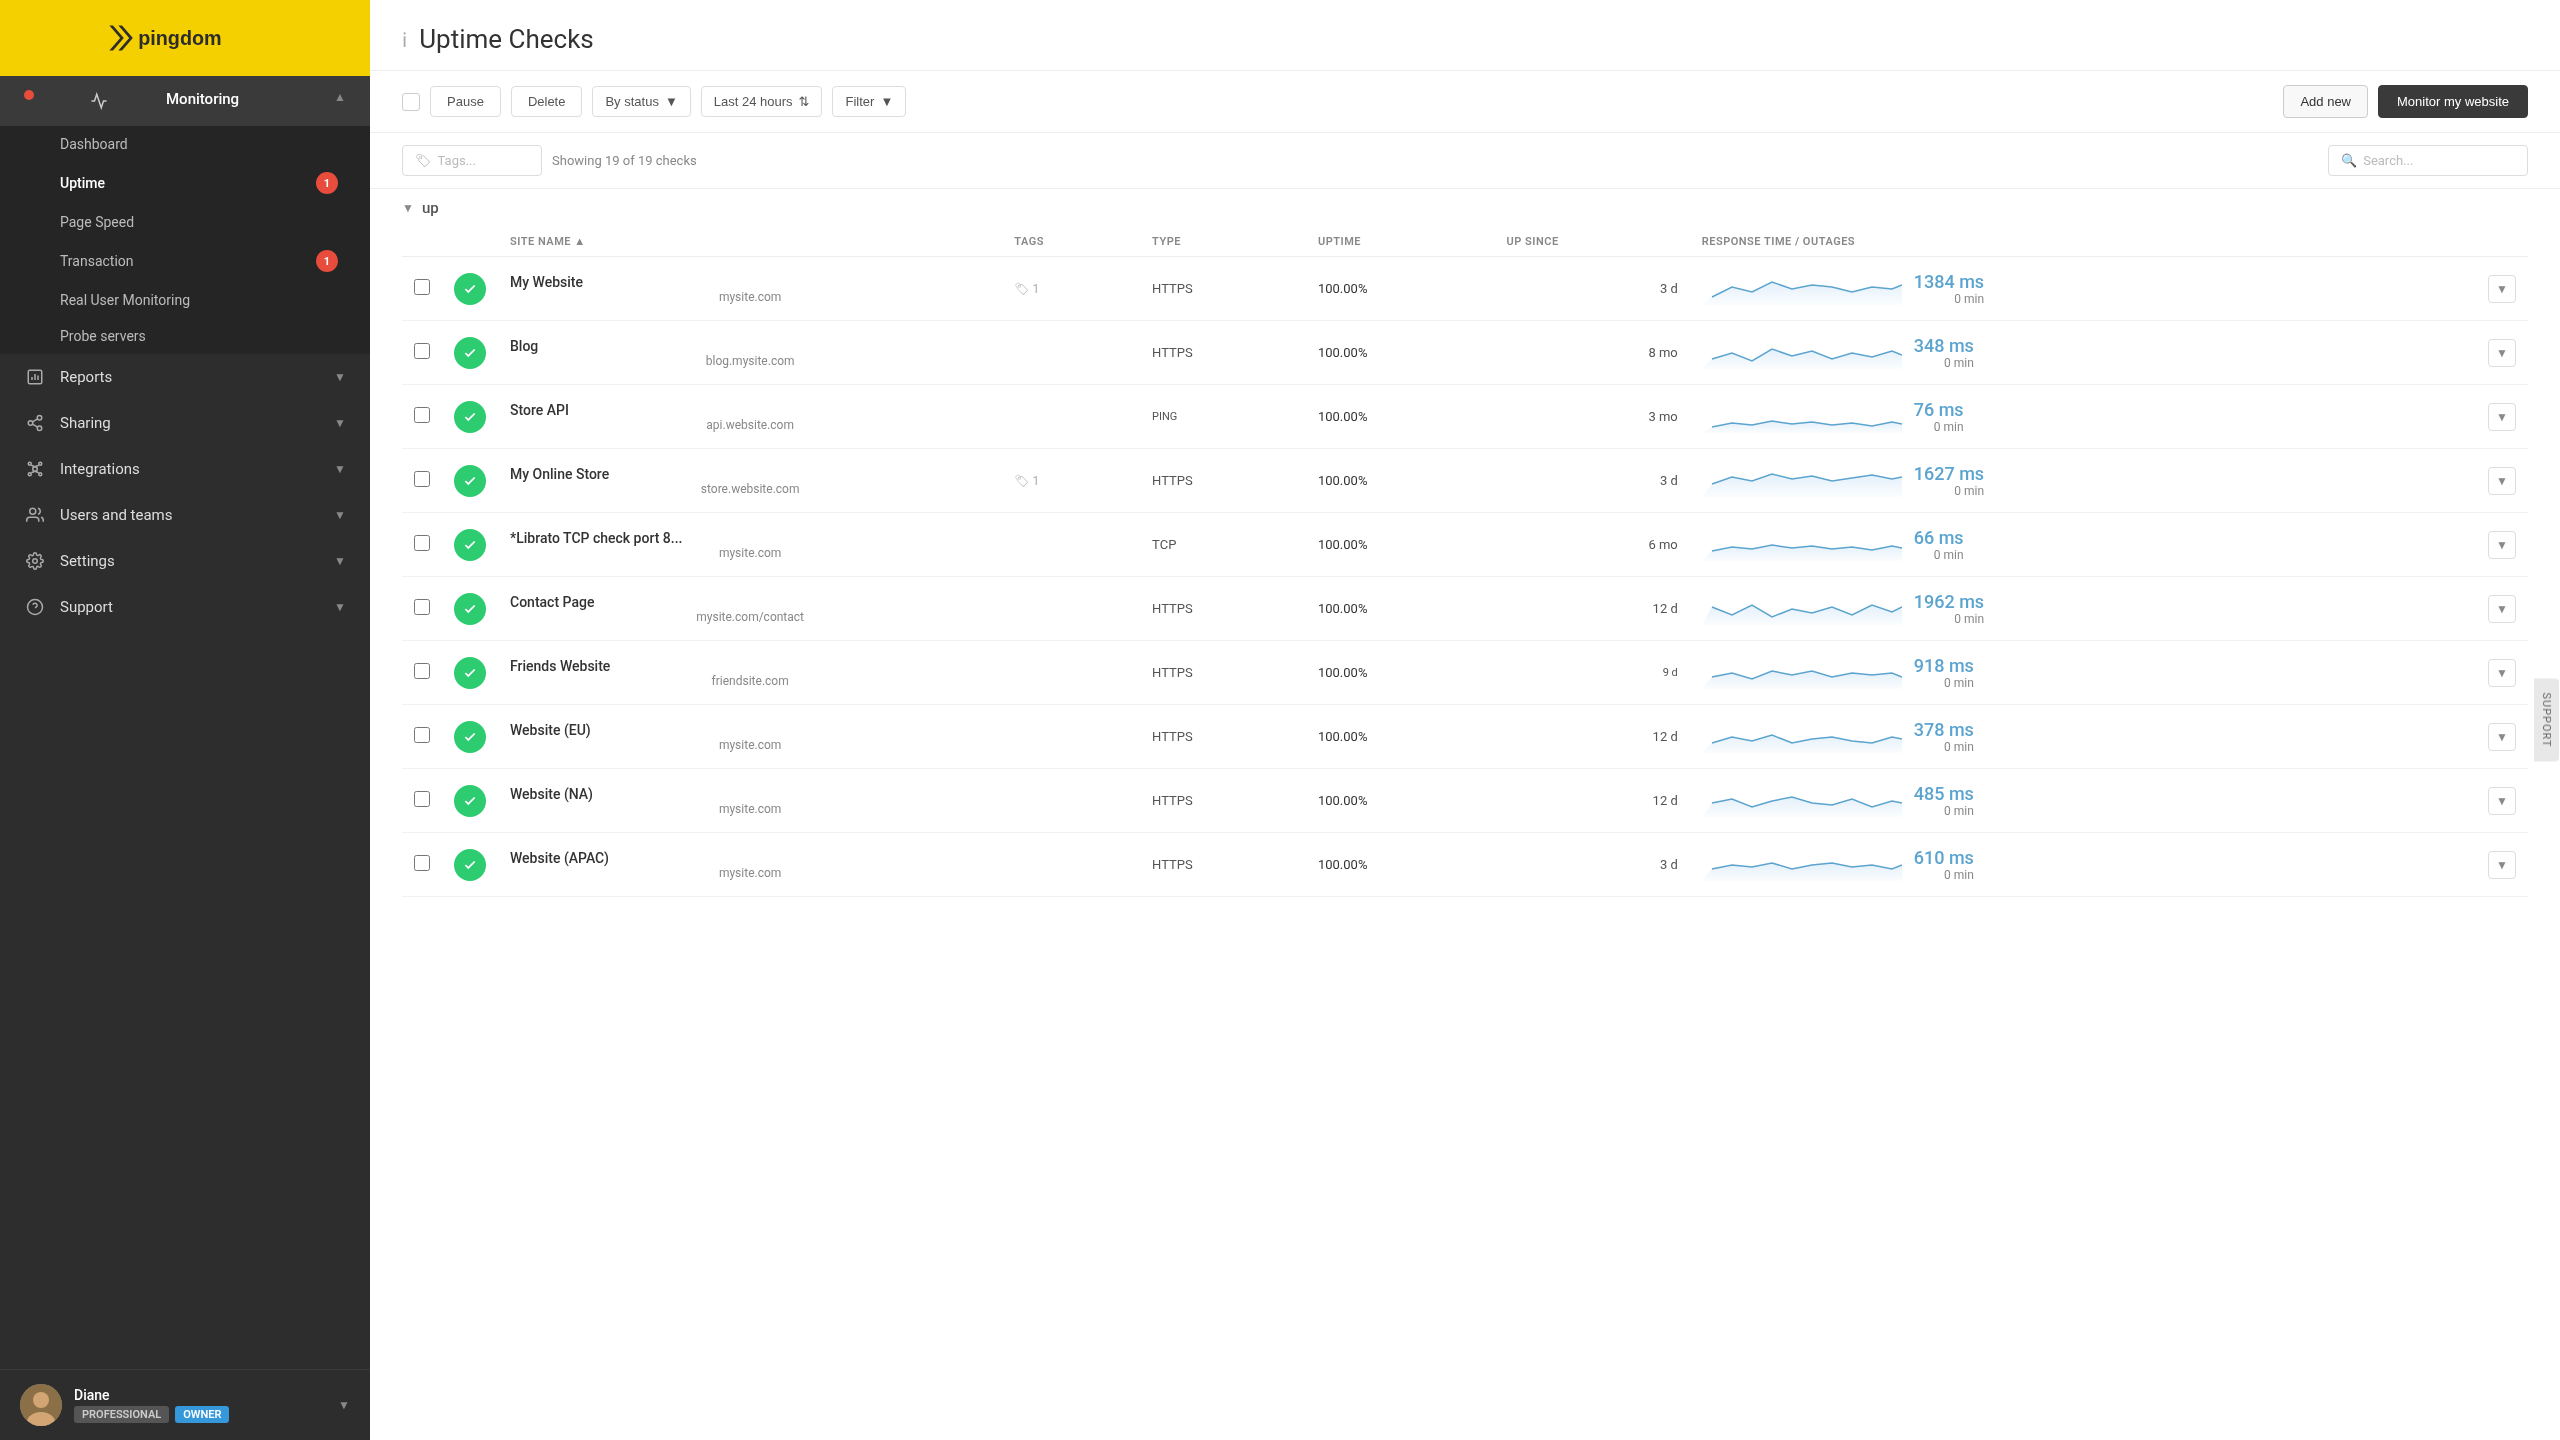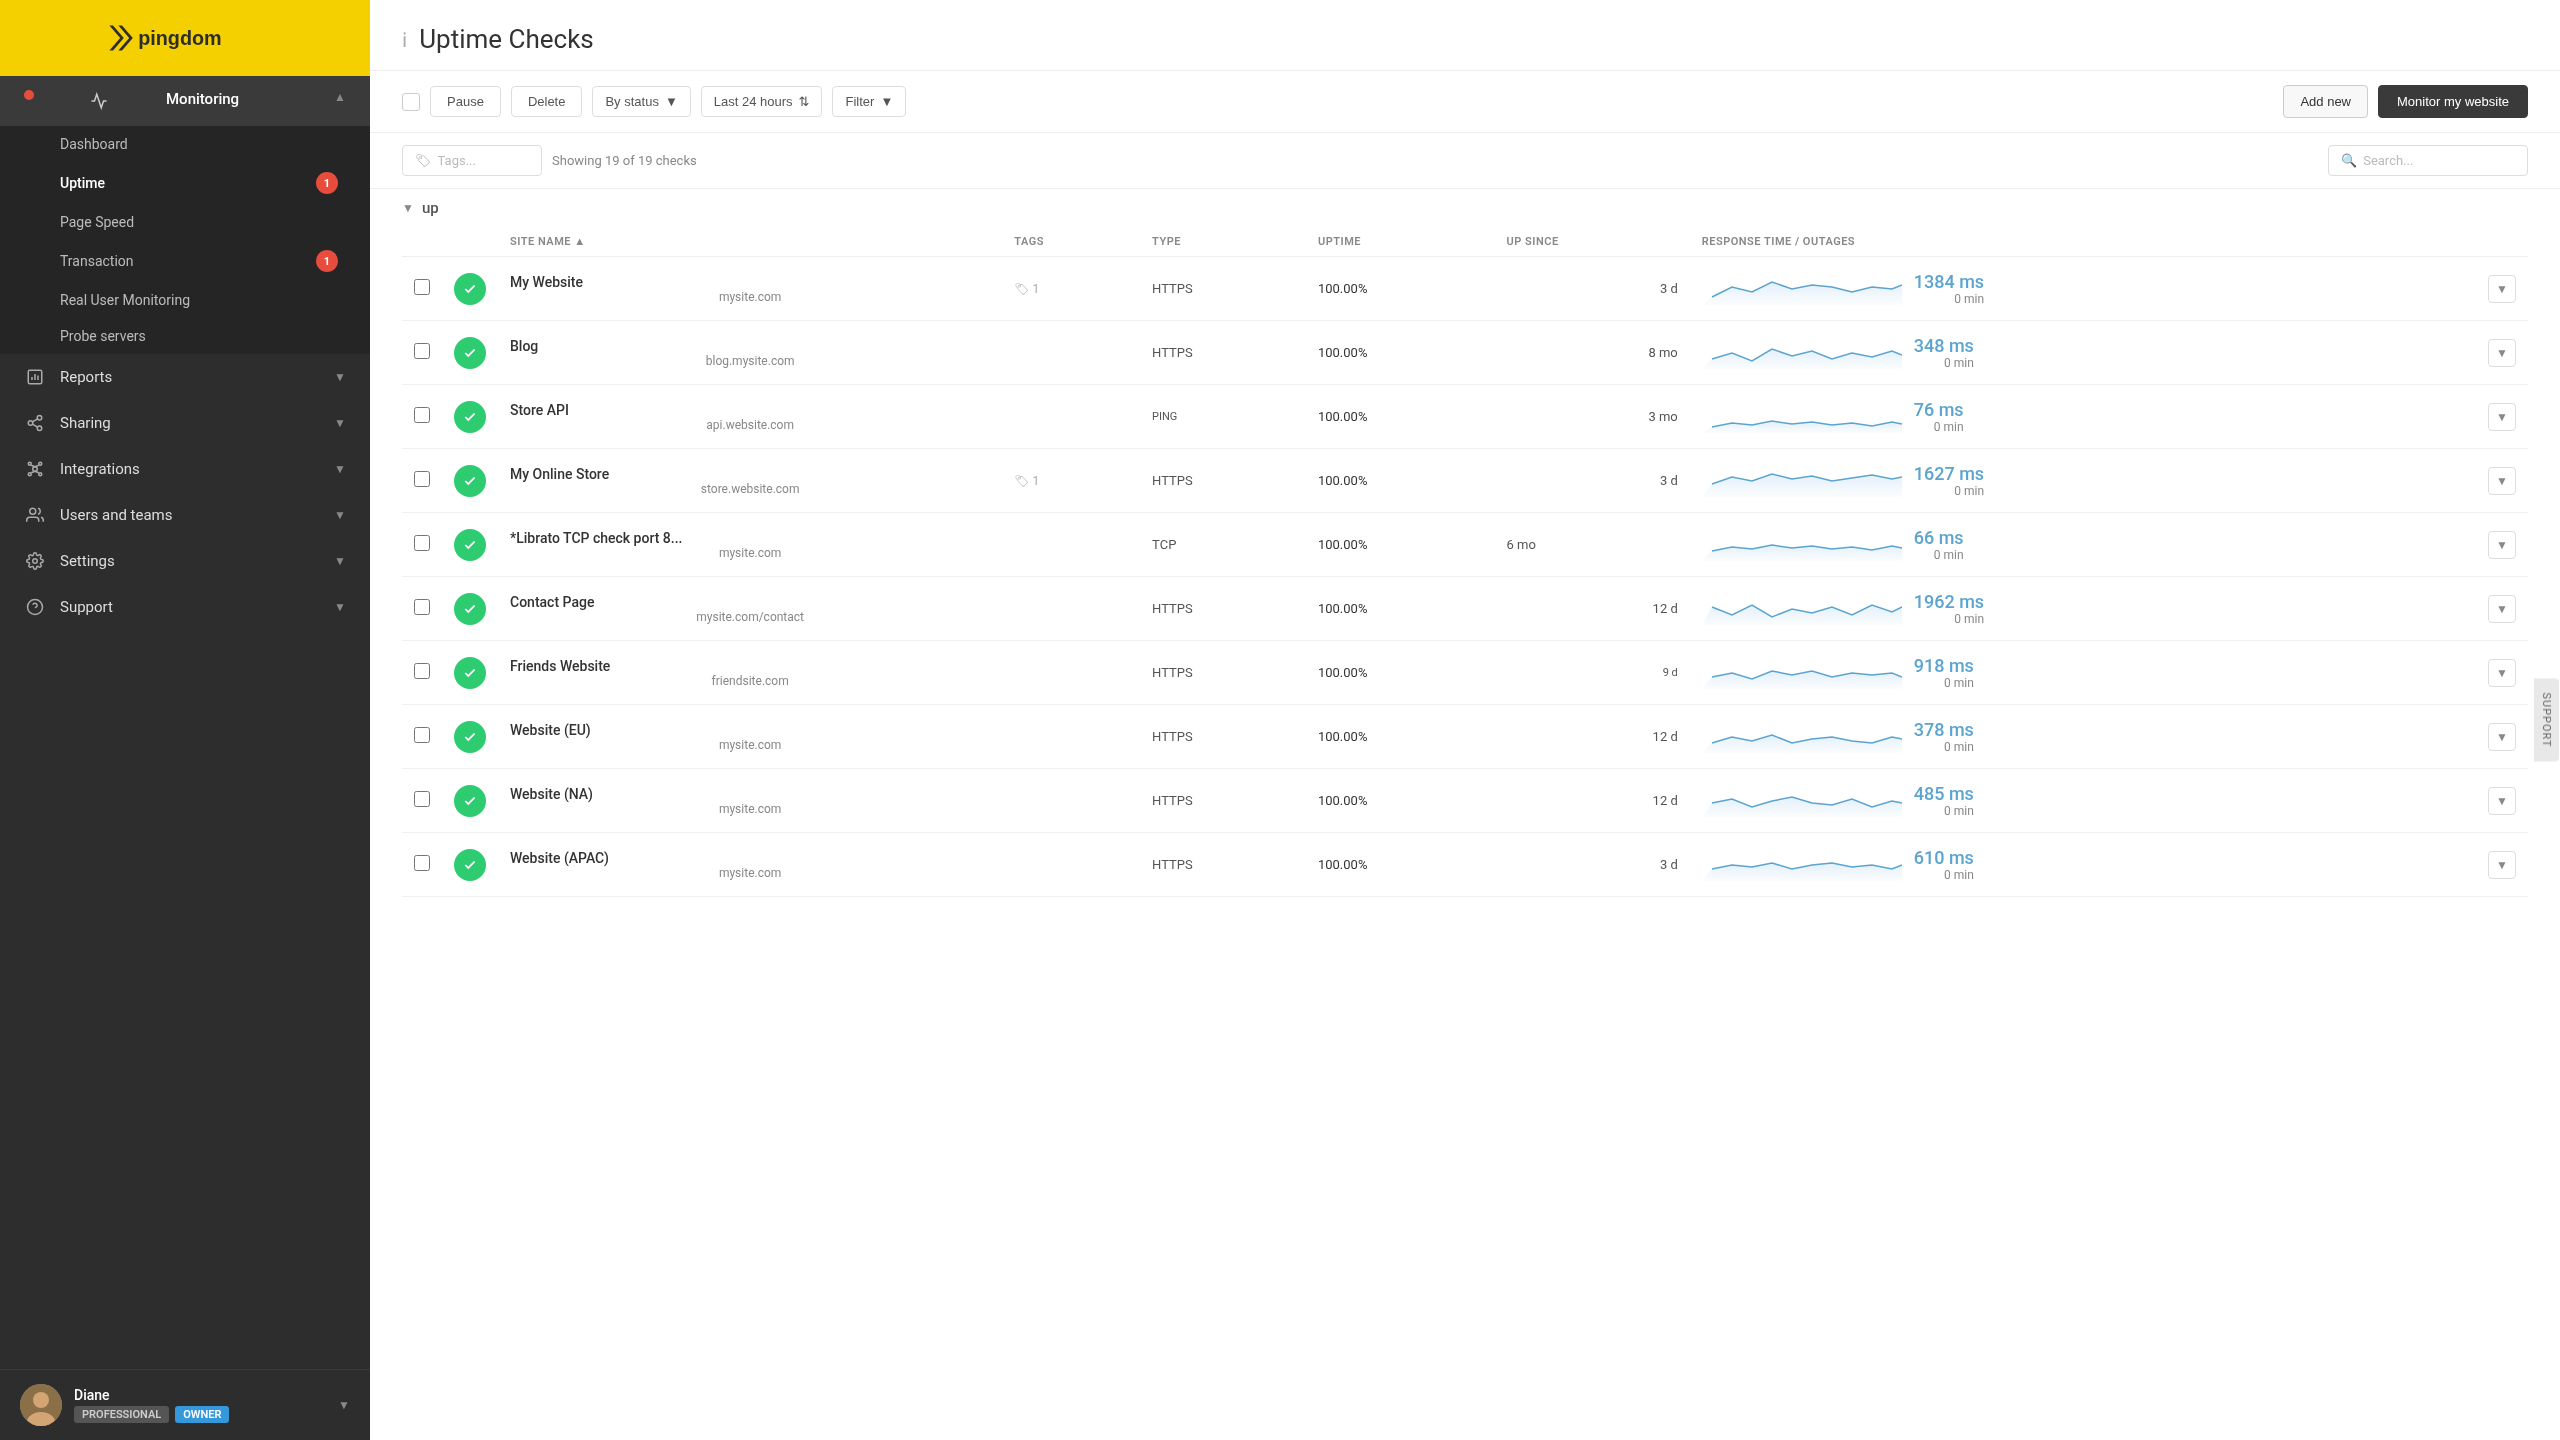--- a/index.html
+++ b/index.html
@@ -493,21 +493,21 @@
         <span class="site-url">mysite.com</span>
       </div>
     </td>
     <td>
       
     </td>
     <td style="font-size:13px; color:#555;">TCP</td>
     <td>
       <span class="uptime-pct">100.00%</span>
     </td>
-    <td style="font-size:13px; color:#555; text-align:left;">6 mo</td>
+    <td style="font-size:13px; color:#555; text-align:right;">6 mo</td>
     <td>
       <div class="response-chart">
         <div><svg class="sparkline" viewBox="0 0 200 40" xmlns="http://www.w3.org/2000/svg">
     <defs>
       <linearGradient id="g4" x1="0" y1="0" x2="0" y2="1">
         <stop offset="0%" stop-color="#b0d4f1" stop-opacity="0.7"></stop>
         <stop offset="100%" stop-color="#b0d4f1" stop-opacity="0.1"></stop>
       </linearGradient>
     </defs>
     <polygon points="0,38 10,28 30,24 50,26 70,22 90,25 110,23 130,26 150,24 170,27 190,23 200,25 200,38" fill="url(#g4)" opacity="0.5"></polygon>

